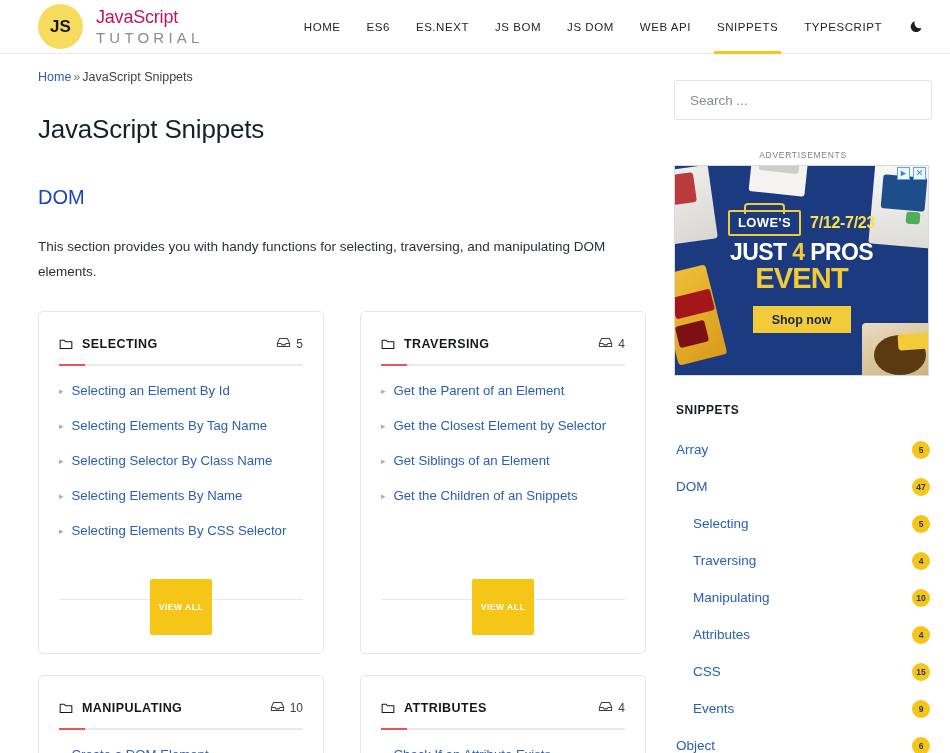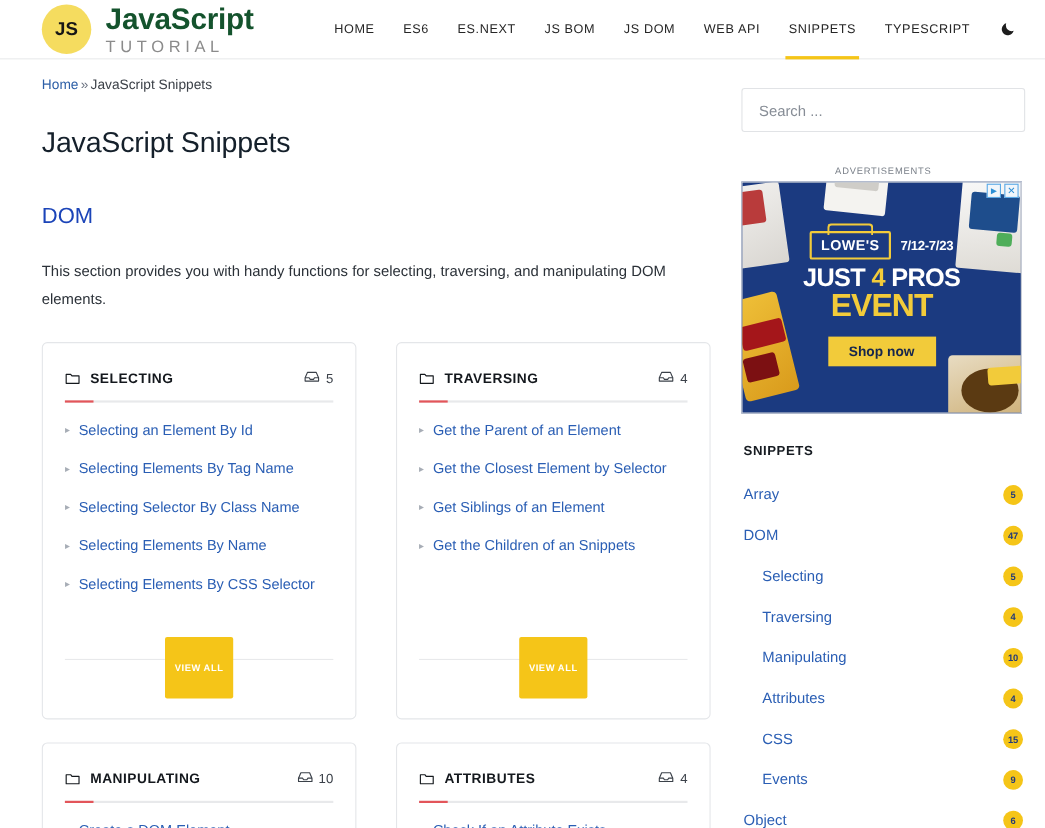--- a/index.html
+++ b/index.html
@@ -24,21 +24,21 @@
   .brand { display: flex; align-items: center; gap: 13px; }
   .brand-mark {
     width: 45px; height: 45px; border-radius: 50%;
     background: #f5dc5f;
     display: flex; align-items: center; justify-content: center;
     font-weight: bold; font-size: 17px; color: #161616;
     letter-spacing: .2px;
   }
   .brand-text { line-height: 1; }
   .brand-title {
-    font-size: 27px; font-weight: bold; color: #14532d;
+    font-size: 18px; font-weight: normal; color: #be185d;
     letter-spacing: -0.2px;
   }
   .brand-sub {
     font-size: 15px; color: #8b8b8b; letter-spacing: 4.2px;
     margin-top: 4px; font-weight: normal;
   }
 
   .main-nav {
     margin-left: auto;
     display: flex; align-items: center; gap: 0;
@@ -207,21 +207,21 @@
     background: #1b3a80; border: 2px solid #f2cb3a;
     color: #fff; font-weight: bold; font-size: 13px;
     letter-spacing: .4px; padding: 3px 8px 4px 8px;
     position: relative; border-radius: 2px;
   }
   .lowes-logo::before {
     content: ""; position: absolute; left: 14px; right: 14px; top: -9px;
     height: 9px; border: 2px solid #f2cb3a; border-bottom: none;
     border-radius: 4px 4px 0 0;
   }
-  .ad-dates { color: #ffffff; font-weight: bold; font-size: 12px; letter-spacing: -.3px; }
+  .ad-dates { color: #fde047; font-weight: bold; font-size: 16px; letter-spacing: -.3px; }
   .ad-just { font-weight: bold; font-size: 23px; color: #fff; letter-spacing: -0.6px; margin-top: 3px; }
   .ad-just .four { color: #f2cb3a; }
   .ad-event { font-weight: bold; font-size: 29px; color: #f2cb3a; letter-spacing: -0.8px; line-height: 1; margin-top: -2px; }
   .ad-cta {
     margin: 13px auto 0 auto; width: 98px; height: 27px;
     background: #f2cb3a; color: #16264d;
     font-size: 12.5px; font-weight: bold;
     display: flex; align-items: center; justify-content: center;
     cursor: pointer;
   }

